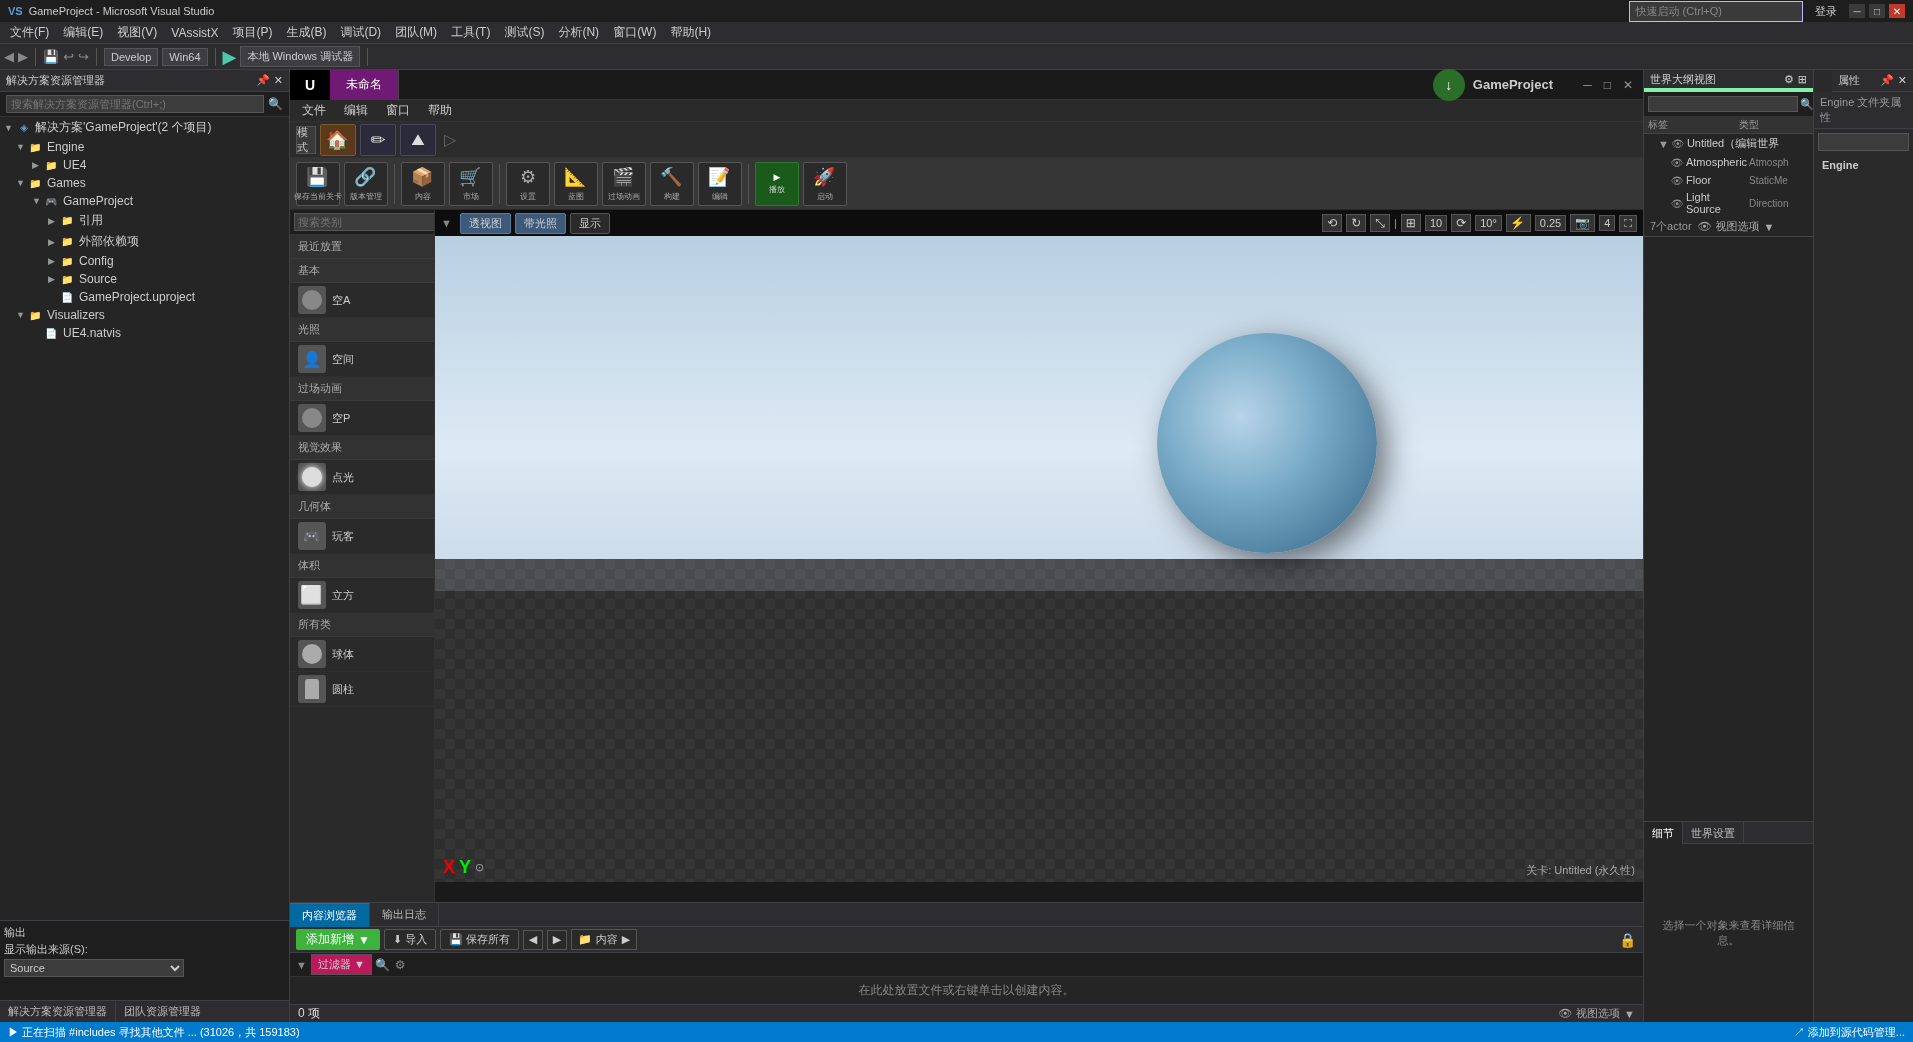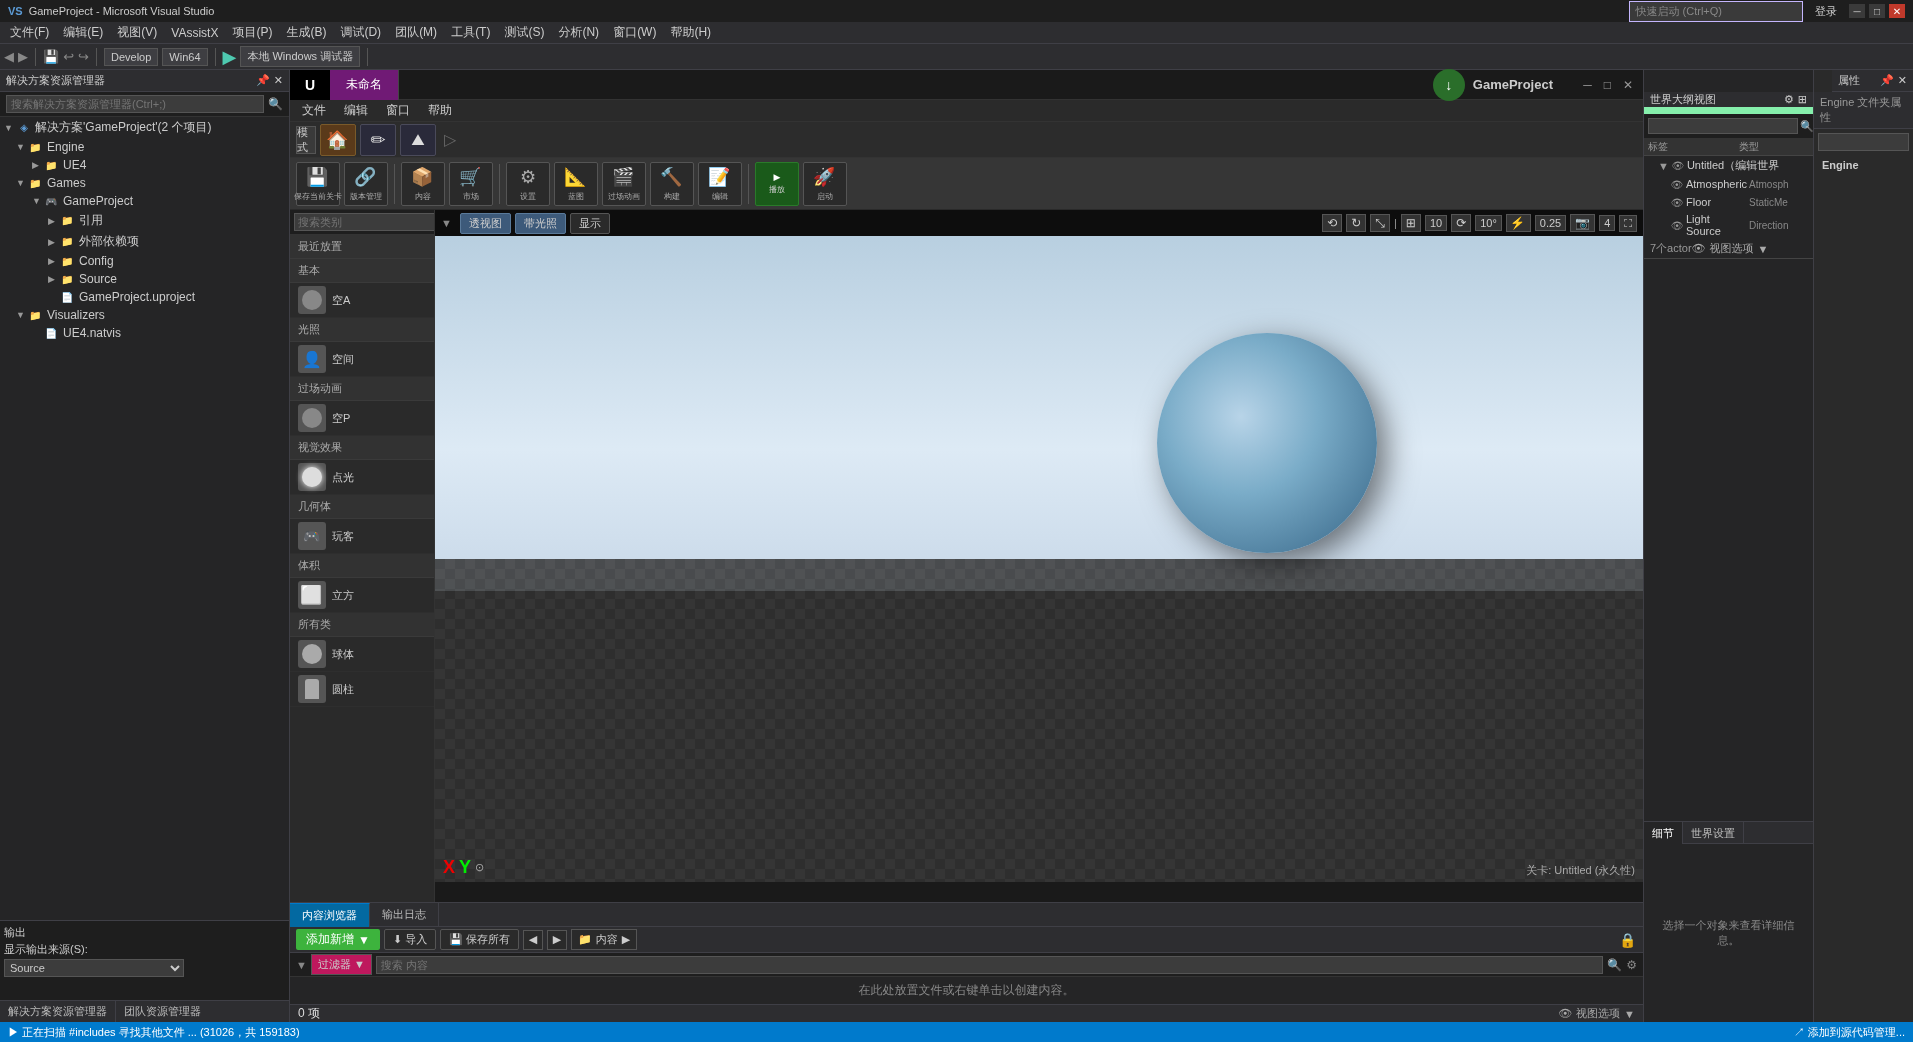--- a/index.html
+++ b/index.html
@@ -100,30 +100,30 @@
     .nav-btn { width: 20px; height: 20px; background: #2a2a2a; border: 1px solid #555; color: #ccc; font-size: 11px; cursor: pointer; display: flex; align-items: center; justify-content: center; }
     #bottom-search { height: 24px; background: #1e1e1e; display: flex; align-items: center; padding: 0 6px; gap: 4px; border-bottom: 1px solid #333; }
     #bottom-search input { flex: 1; background: #3c3c3c; border: 1px solid #555; color: #ccc; font-size: 11px; padding: 2px 4px; }
     #bottom-content { flex: 1; display: flex; align-items: center; justify-content: center; font-size: 12px; color: #888; }
     #bottom-statusbar { height: 18px; background: #2d2d30; display: flex; align-items: center; justify-content: space-between; padding: 0 8px; border-top: 1px solid #3f3f46; }
     .view-options { display: flex; align-items: center; gap: 4px; font-size: 11px; color: #aaa; cursor: pointer; }
 
     
     #right-panel { width: 170px; background: #252526; border-left: 1px solid #3f3f46; display: flex; flex-direction: column; }
     #right-top { flex: 1; border-bottom: 1px solid #3f3f46; display: flex; flex-direction: column; }
-    #right-header { height: 22px; background: #2d2d30; display: flex; align-items: center; justify-content: space-between; padding: 0 6px; font-size: 11px; color: #ccc; border-bottom: 7px solid #86efac; margin-top: 22px; }
+    #right-header { height: 22px; background: #2d2d30; display: flex; align-items: center; justify-content: space-between; padding: 0 6px; font-size: 11px; color: #ccc; border-bottom: 4px solid #86efac; }
     #right-search { height: 24px; background: #1e1e1e; display: flex; align-items: center; padding: 0 4px; gap: 2px; }
     #right-search input { flex: 1; background: #3c3c3c; border: 1px solid #555; color: #ccc; font-size: 11px; padding: 1px 3px; }
     #outliner-col-headers { height: 18px; display: flex; align-items: center; padding: 0 4px; background: #333; font-size: 10px; color: #999; border-bottom: 1px solid #444; }
     .col-label { flex: 1; }
     .col-type { width: 70px; }
     .outliner-item { display: flex; align-items: center; padding: 2px 4px; font-size: 11px; color: #ccc; cursor: pointer; gap: 2px; }
     .outliner-indent { width: 12px; }
     .vis-icon { width: 14px; height: 14px; color: #999; font-size: 10px; display: flex; align-items: center; justify-content: center; }
-    #actor-count { padding: 2px 6px; font-size: 11px; color: #999; border-bottom: 1px solid #444; display: flex; align-items: center; }
+    #actor-count { padding: 2px 6px; font-size: 11px; color: #999; border-bottom: 1px solid #444; display: flex; align-items: center; gap: 6px; }
     #right-bottom { height: 200px; display: flex; flex-direction: column; }
     #details-tabs { height: 22px; background: #2d2d30; display: flex; border-bottom: 1px solid #3f3f46; }
     .details-tab { padding: 0 8px; height: 22px; display: flex; align-items: center; font-size: 11px; color: #bbb; cursor: pointer; border-right: 1px solid #3f3f46; }
     .details-tab.active { background: #252526; color: #fff; }
     #details-content { flex: 1; padding: 8px; font-size: 11px; color: #888; display: flex; align-items: center; justify-content: flex-start; text-align: center; }
 
     
     #props-panel { width: 100px; background: #2a2a2a; border-left: 1px solid #3f3f46; display: flex; flex-direction: column; }
     #props-header { height: 22px; background: #2d2d30; padding: 0 6px; display: flex; align-items: center; justify-content: space-between; font-size: 11px; color: #ccc; border-bottom: 1px solid #3f3f46; margin-left: 18px; }
     #props-search { padding: 4px; }
@@ -572,21 +572,20 @@
           <span style="color:#888;font-size:14px;cursor:pointer;">🔒</span>
         </div>
       </div>
 
       <div id="bottom-search">
         <span style="color:#888;font-size:11px;cursor:pointer;">▼</span>
         <button class="filter-btn">
           <span>过滤器</span>
           <span>▼</span>
         </button>
-        <input type="text" style="flex: 1 1 0%; background: rgb(60, 60, 60); border: 1px solid rgb(85, 85, 85); color: rgb(204, 204, 204); font-size: 11px; padding: 2px 4px;" placeholder="搜索 内容">
         <span style="color:#888;">🔍</span>
         <span style="color:#888;cursor:pointer;">⚙</span>
       </div>
 
       <div id="bottom-content">
         <span>在此处放置文件或右键单击以创建内容。</span>
       </div>
 
       <div id="bottom-statusbar">
         <span>0 项</span>

